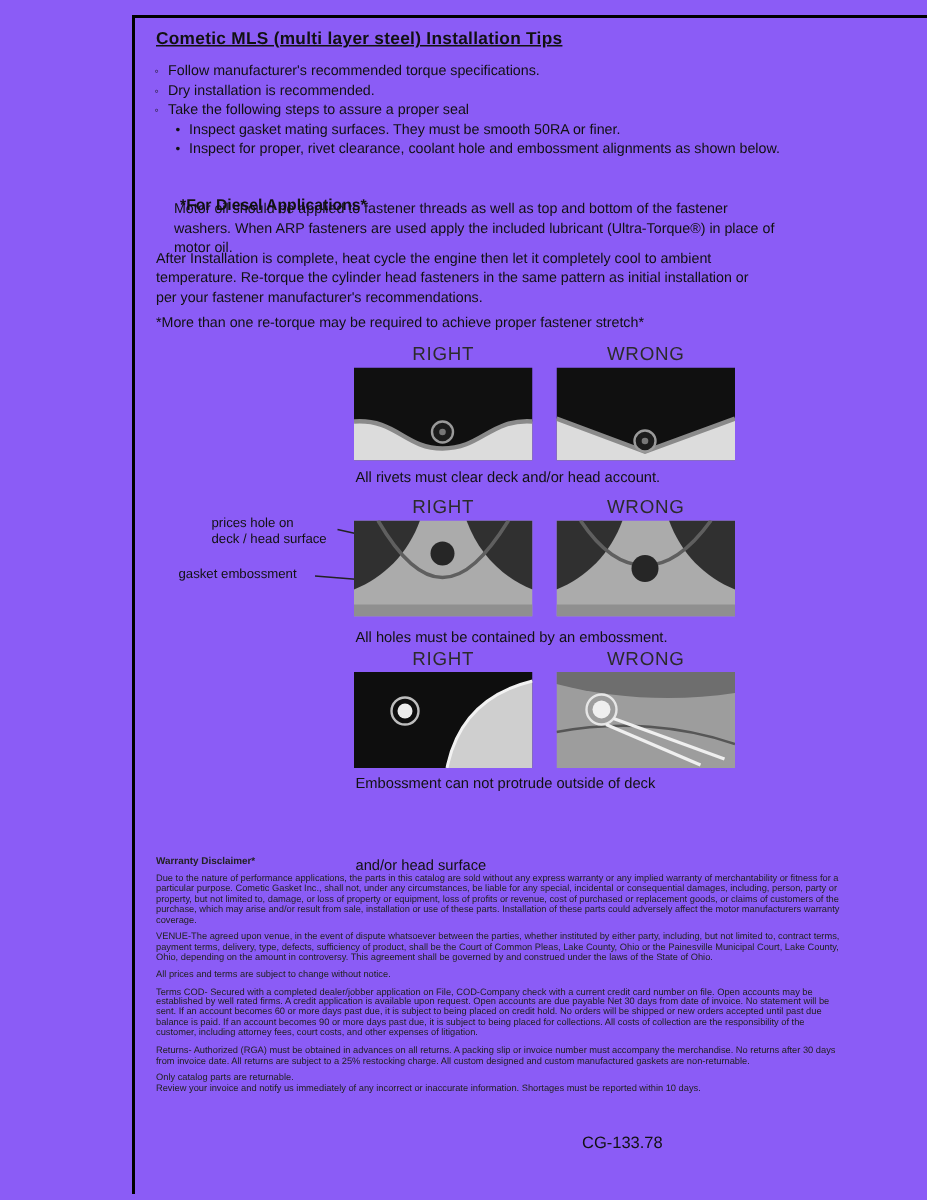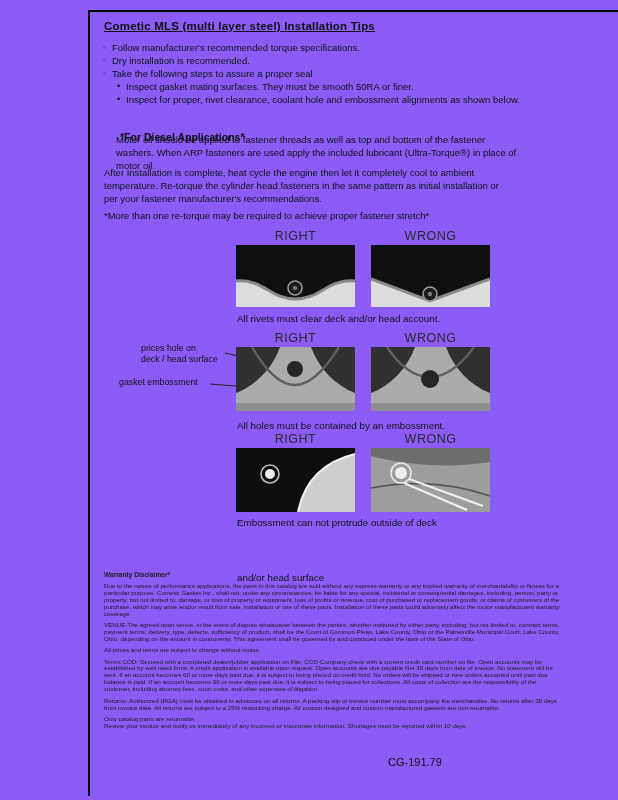--- a/index.html
+++ b/index.html
@@ -182,14 +182,14 @@
     <h3>Warranty Disclaimer*</h3>
     <p>Due to the nature of performance applications, the parts in this catalog are sold without any express warranty or any implied warranty of merchantability or fitness for a particular purpose.  Cometic Gasket Inc., shall not, under any circumstances, be liable for any special, incidental or consequential damages, including, person, party or property, but not limited to, damage, or loss of property or equipment, loss of profits or revenue, cost of purchased or replacement goods, or claims of customers of the purchase, which may arise and/or result from sale, installation or use of these parts.  Installation of these parts could adversely affect the motor manufacturers warranty coverage.</p>
     <p>VENUE-The agreed upon venue, in the event of dispute whatsoever between the parties, whether instituted by either party, including, but not limited to, contract terms, payment terms, delivery, type, defects, sufficiency of product, shall be the Court of Common Pleas, Lake County, Ohio or the Painesville Municipal Court, Lake County, Ohio, depending on the amount in controversy. This agreement shall be governed by and construed under the laws of the State of Ohio.</p>
     <p>All prices and terms are subject to change without notice.</p>
     <p>Terms COD- Secured with a completed dealer/jobber application on File, COD-Company check with a current credit card number on file.  Open accounts may be established by well rated firms.  A credit application is available upon request.  Open accounts are due payable Net 30 days from date of invoice.  No statement will be sent.  If an account becomes 60 or more days past due, it is subject to being placed on credit hold.  No orders will be shipped or new orders accepted until past due balance is paid.  If an account becomes 90 or more days past due, it is subject to being placed for collections.  All costs of collection are the responsibility of the customer, including attorney fees, court costs, and other expenses of litigation.</p>
     <p>Returns- Authorized (RGA) must be obtained in advances on all returns.  A packing slip or invoice number must accompany the merchandise.  No returns after 30 days from invoice date.  All returns are subject to a 25% restocking charge.  All custom designed and custom manufactured gaskets are non-returnable.</p>
     <p class="tight">Only catalog parts are returnable.</p>
     <p>Review your invoice and notify us immediately of any incorrect or inaccurate information.  Shortages must be reported within 10 days.</p>
   </div>
 
-  <div class="footer">CG-191.79</div>
+  <div class="footer">CG-133.78</div>
 </div>
 
 </body></html>

